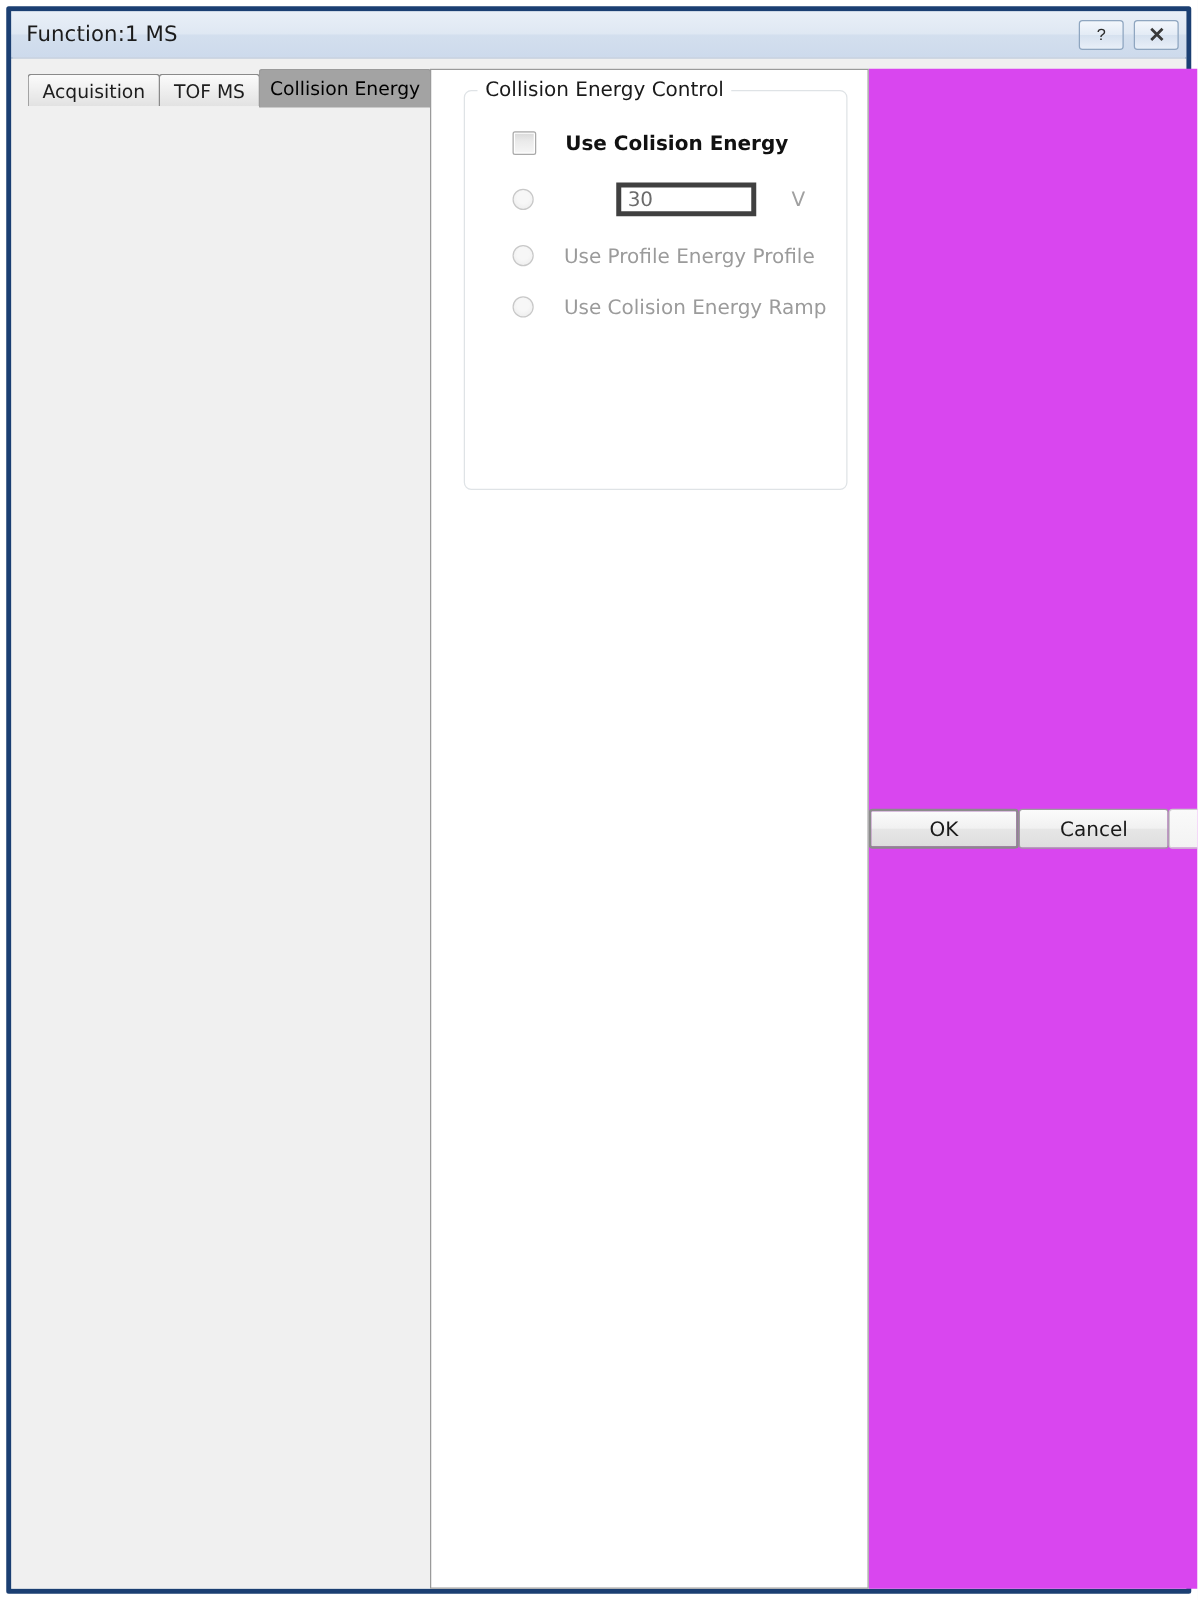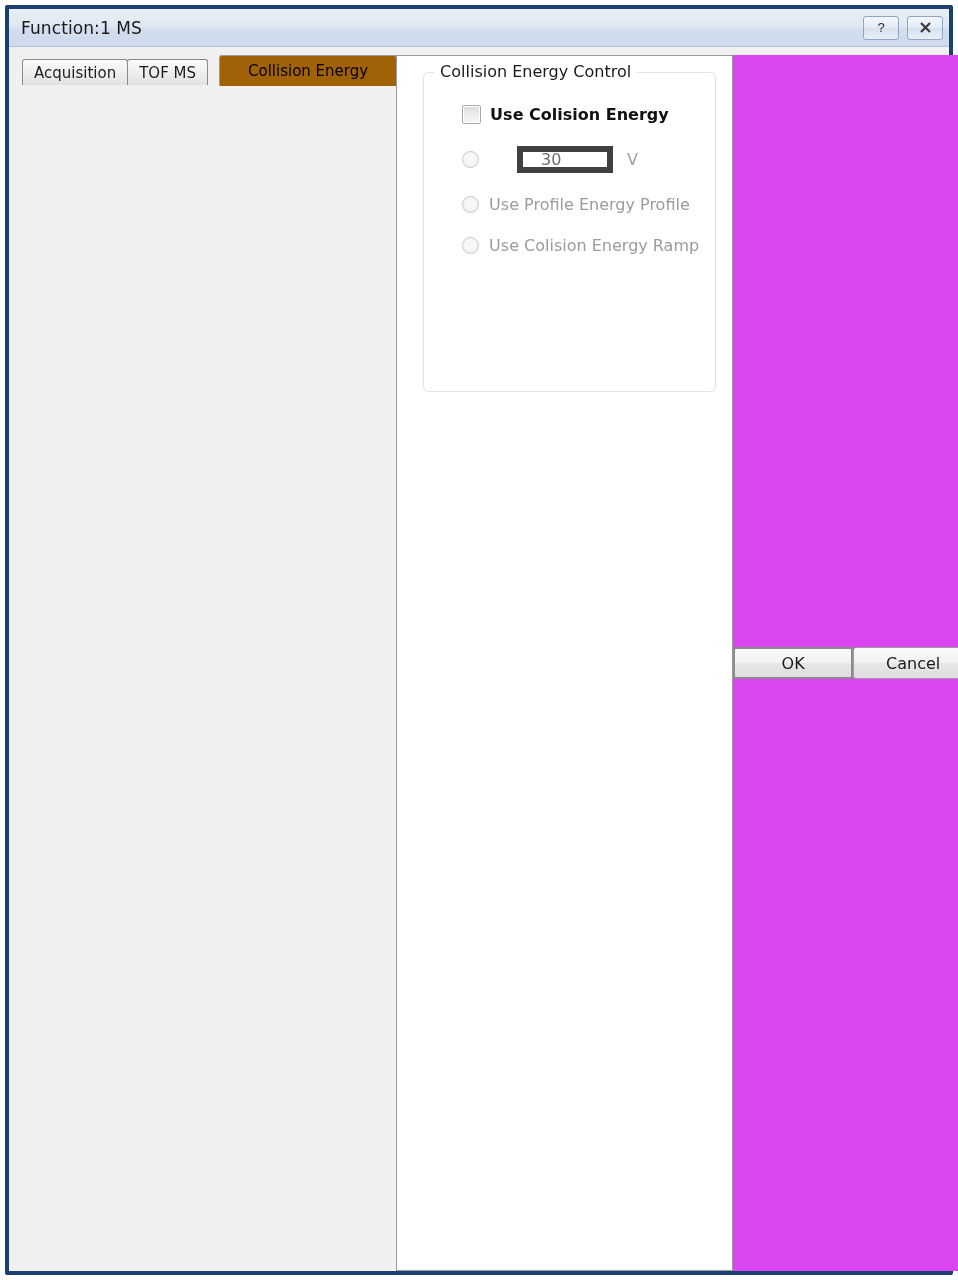--- a/index.html
+++ b/index.html
@@ -113,27 +113,26 @@
     border-bottom: none;
     border-radius: 3px 3px 0 0;
     background: linear-gradient(to bottom, #fbfbfb 0%, #ededed 55%, #e2e2e2 100%);
     margin-right: -1px;
     cursor: pointer;
     white-space: nowrap;
     font-family: "DejaVu Sans", sans-serif;
   }
   .tab.active {
     height: 31px;
-    background: #a16207;
+    background: #a3a3a3;
     border-color: #9a9a9a;
     color: #000000;
     z-index: 4;
     margin-bottom: -1px;
-    padding: 0 28px;
-    margin-left: 12px;
+    padding: 0 8px;
   }
 
   
   .tabpanel {
     position: relative;
     flex: 1 1 auto;
     background: #ffffff;
     border: 1px solid #9a9a9a;
     box-sizing: border-box;
     min-height: 0;
@@ -161,20 +160,21 @@
     color: #1a1a1a;
     white-space: nowrap;
     font-family: "DejaVu Sans", sans-serif;
   }
 
   
   .row {
     display: flex;
     align-items: center;
     margin-left: 22px;
+    gap: 14px;
   }
   .row-check { margin-top: 14px; }
   .row-radio1 { margin-top: 22px; }
   .row-radio2 { margin-top: 22px; }
   .row-radio3 { margin-top: 22px; }
 
   
   .checkbox {
     width: 19px;
     height: 19px;
@@ -210,28 +210,28 @@
   .label-radio {
     font-size: 16px;
     color: #9b9b9b;
     white-space: nowrap;
     font-family: "DejaVu Sans", sans-serif;
   }
 
   .spacer-before-input { width: 28px; flex: 0 0 28px; }
 
   .ce-input {
-    width: 96px;
+    width: 112px;
     height: 27px;
     box-sizing: border-box;
-    border: 6px solid #404040;
+    border: 4px solid #404040;
     background: #ffffff;
     color: #6b6b6b;
     font-size: 16px;
-    padding: 0 18px;
+    padding: 0 5px;
     font-family: "DejaVu Sans", sans-serif;
     outline: none;
   }
   .unit {
     margin-left: 14px;
     font-size: 16px;
     color: #a0a0a0;
     font-family: "DejaVu Sans", sans-serif;
   }
 

